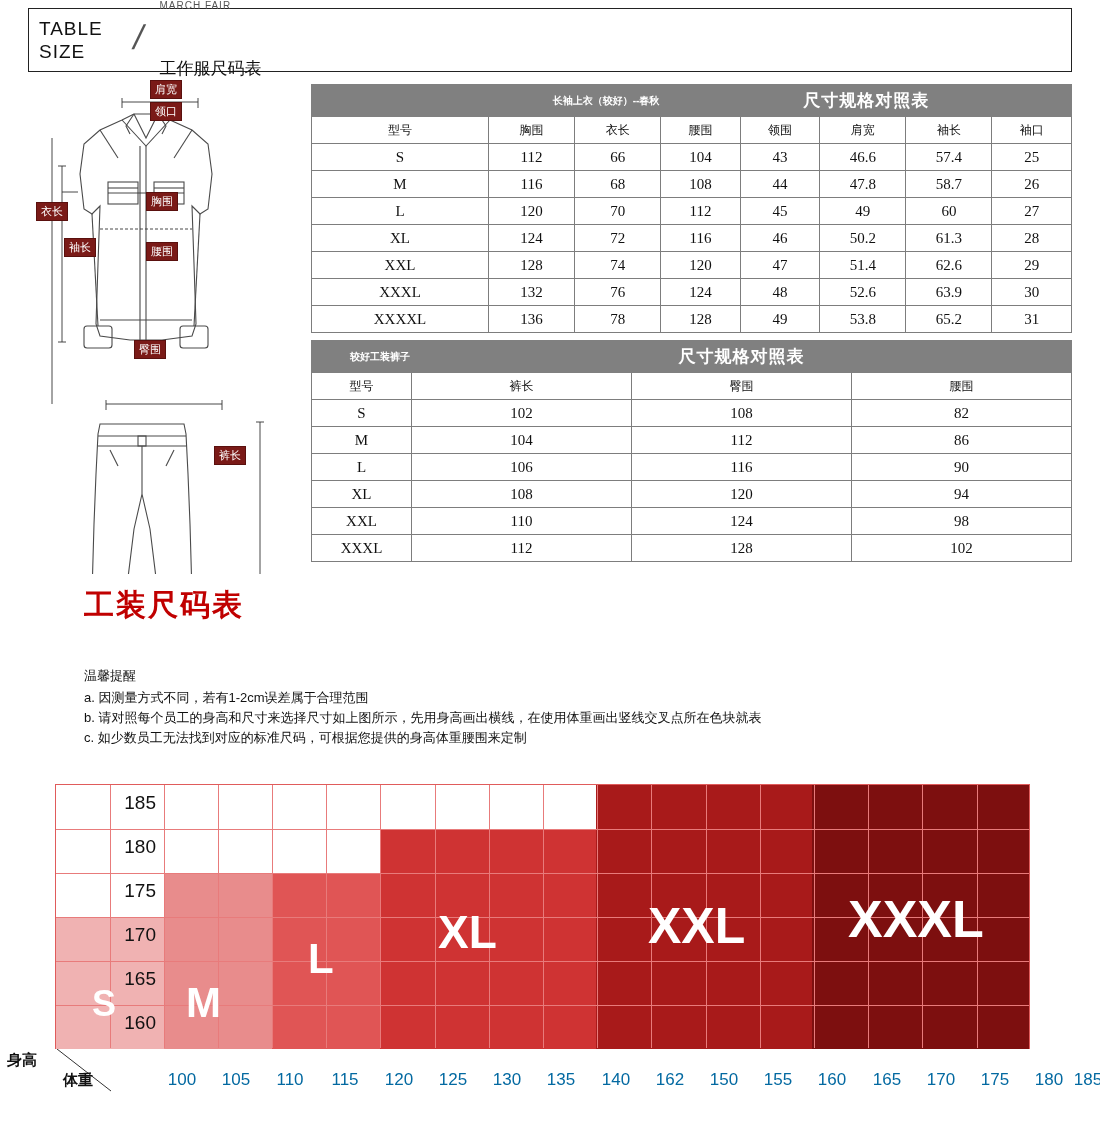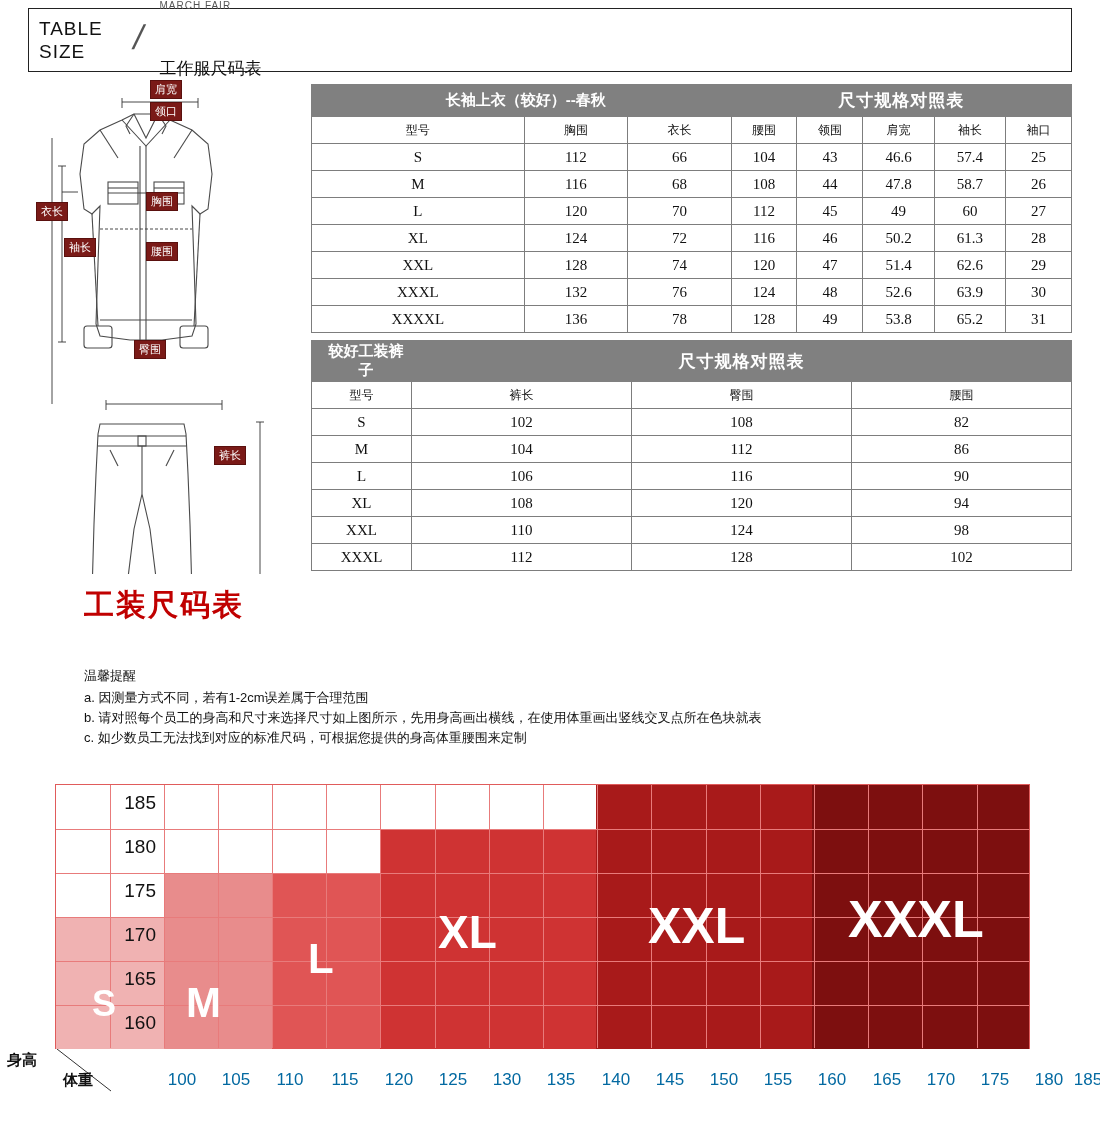--- a/index.html
+++ b/index.html
@@ -49,21 +49,21 @@
   }
 
   
   .tbl-wrap { position:absolute; left:311px; top:84px; width:761px; }
   table { border-collapse:collapse; width:100%; font-size:14px; }
   .band {
     background:#808080; color:#fff;
     height:32px;
   }
   .band td { border:1px solid #808080; }
-  .band .band-l { text-align:center; padding-left:10px; font-size:15px; font-weight:bold; }
+  .band .band-l { text-align:right; padding-left:10px; font-size:10px; font-weight:bold; }
   .band .band-c { text-align:center; font-size:17px; font-weight:bold; letter-spacing:1px; }
   td.cell {
     border:1px solid #7d7d7d;
     height:27px; text-align:center;
     font-family:"Liberation Serif", serif;
     font-size:15px; color:#111;
   }
   td.cell.hd { font-size:12px; }
 
   .tbl2-wrap { position:absolute; left:311px; top:340px; width:761px; }
@@ -409,21 +409,21 @@
   <div class="xlabs">
     <div style="left:154px;">100</div>
     <div style="left:208px;">105</div>
     <div style="left:262px;">110</div>
     <div style="left:317px;">115</div>
     <div style="left:371px;">120</div>
     <div style="left:425px;">125</div>
     <div style="left:479px;">130</div>
     <div style="left:533px;">135</div>
     <div style="left:588px;">140</div>
-    <div style="left:642px;">145</div>
+    <div style="left:642px;">162</div>
     <div style="left:696px;">150</div>
     <div style="left:750px;">155</div>
     <div style="left:804px;">160</div>
     <div style="left:859px;">165</div>
     <div style="left:913px;">170</div>
     <div style="left:967px;">175</div>
     <div style="left:1021px;">180</div>
     <div style="left:1060px;">185</div>
   </div>
 </div>

